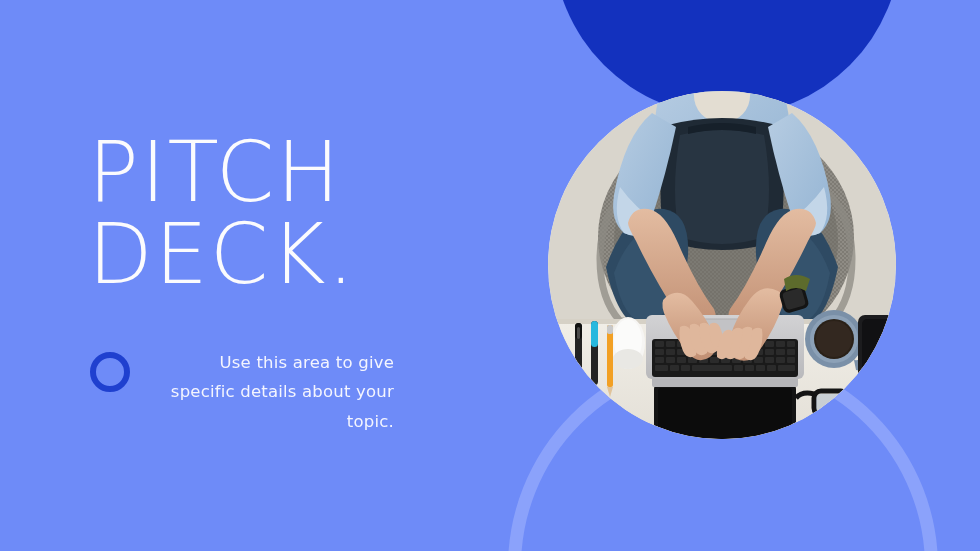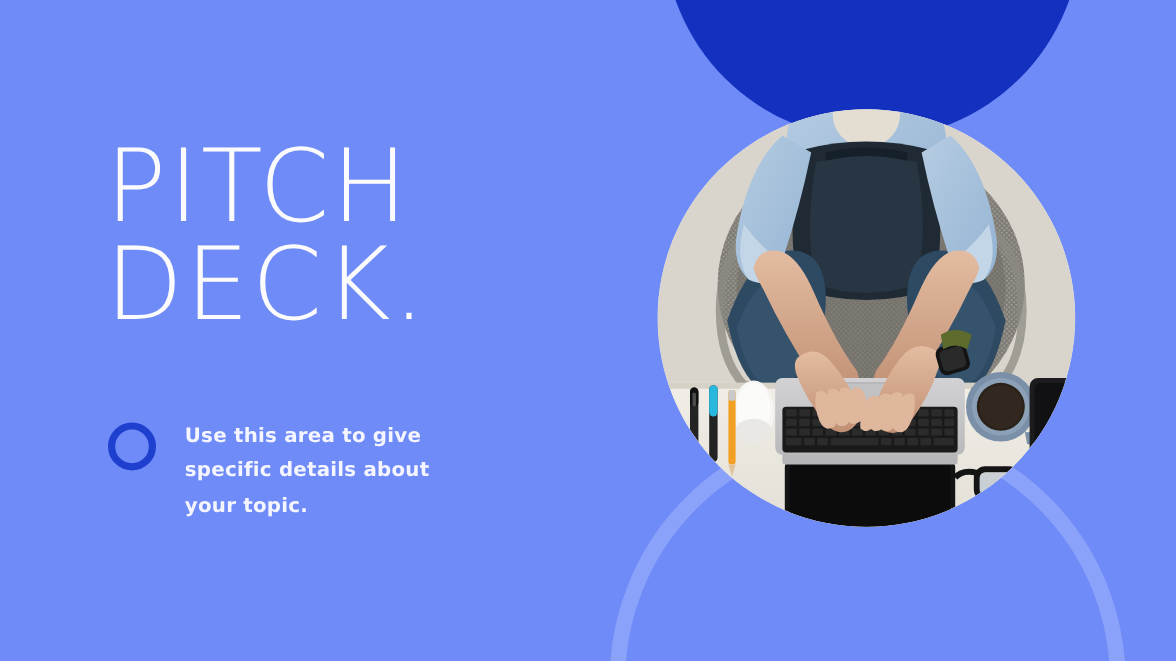--- a/index.html
+++ b/index.html
@@ -39,21 +39,21 @@
     width:348px; height:348px;
     border-radius:50%;
     overflow:hidden;
     background:#EDEAE3;
   }
   .photo-circle svg { display:block; width:348px; height:348px; }
 
   
   .title-block {
     position:absolute;
-    left:88px; top:114px;
+    left:88px; top:131px;
     width:420px;
   }
   .deck-title {
     font-family:"DejaVu Sans", sans-serif;
     font-weight:300;
     font-size:84px;
     line-height:0.98;
     letter-spacing:2px;
     color:#FBFBFD;
     white-space:pre-line;
@@ -69,26 +69,27 @@
   .bullet-ring {
     flex:0 0 auto;
     width:40px; height:40px;
     border-radius:50%;
     border:6px solid #1F40CF;
     margin-top:4px;
   }
   .subtitle-text {
     margin-left:24px;
     font-family:"DejaVu Sans", sans-serif;
-    font-weight:700;
+    font-weight:400;
     font-size:16.5px;
     line-height:1.78;
     color:#F4F5FE;
     letter-spacing:0.2px;
     max-width:240px;
+    text-align:right;
   }
 </style>
 </head>
 <body>
 
 <div id="slide">
 
   <div class="shape-dark-circle"></div>
 
   <div class="shape-light-ring"></div>

